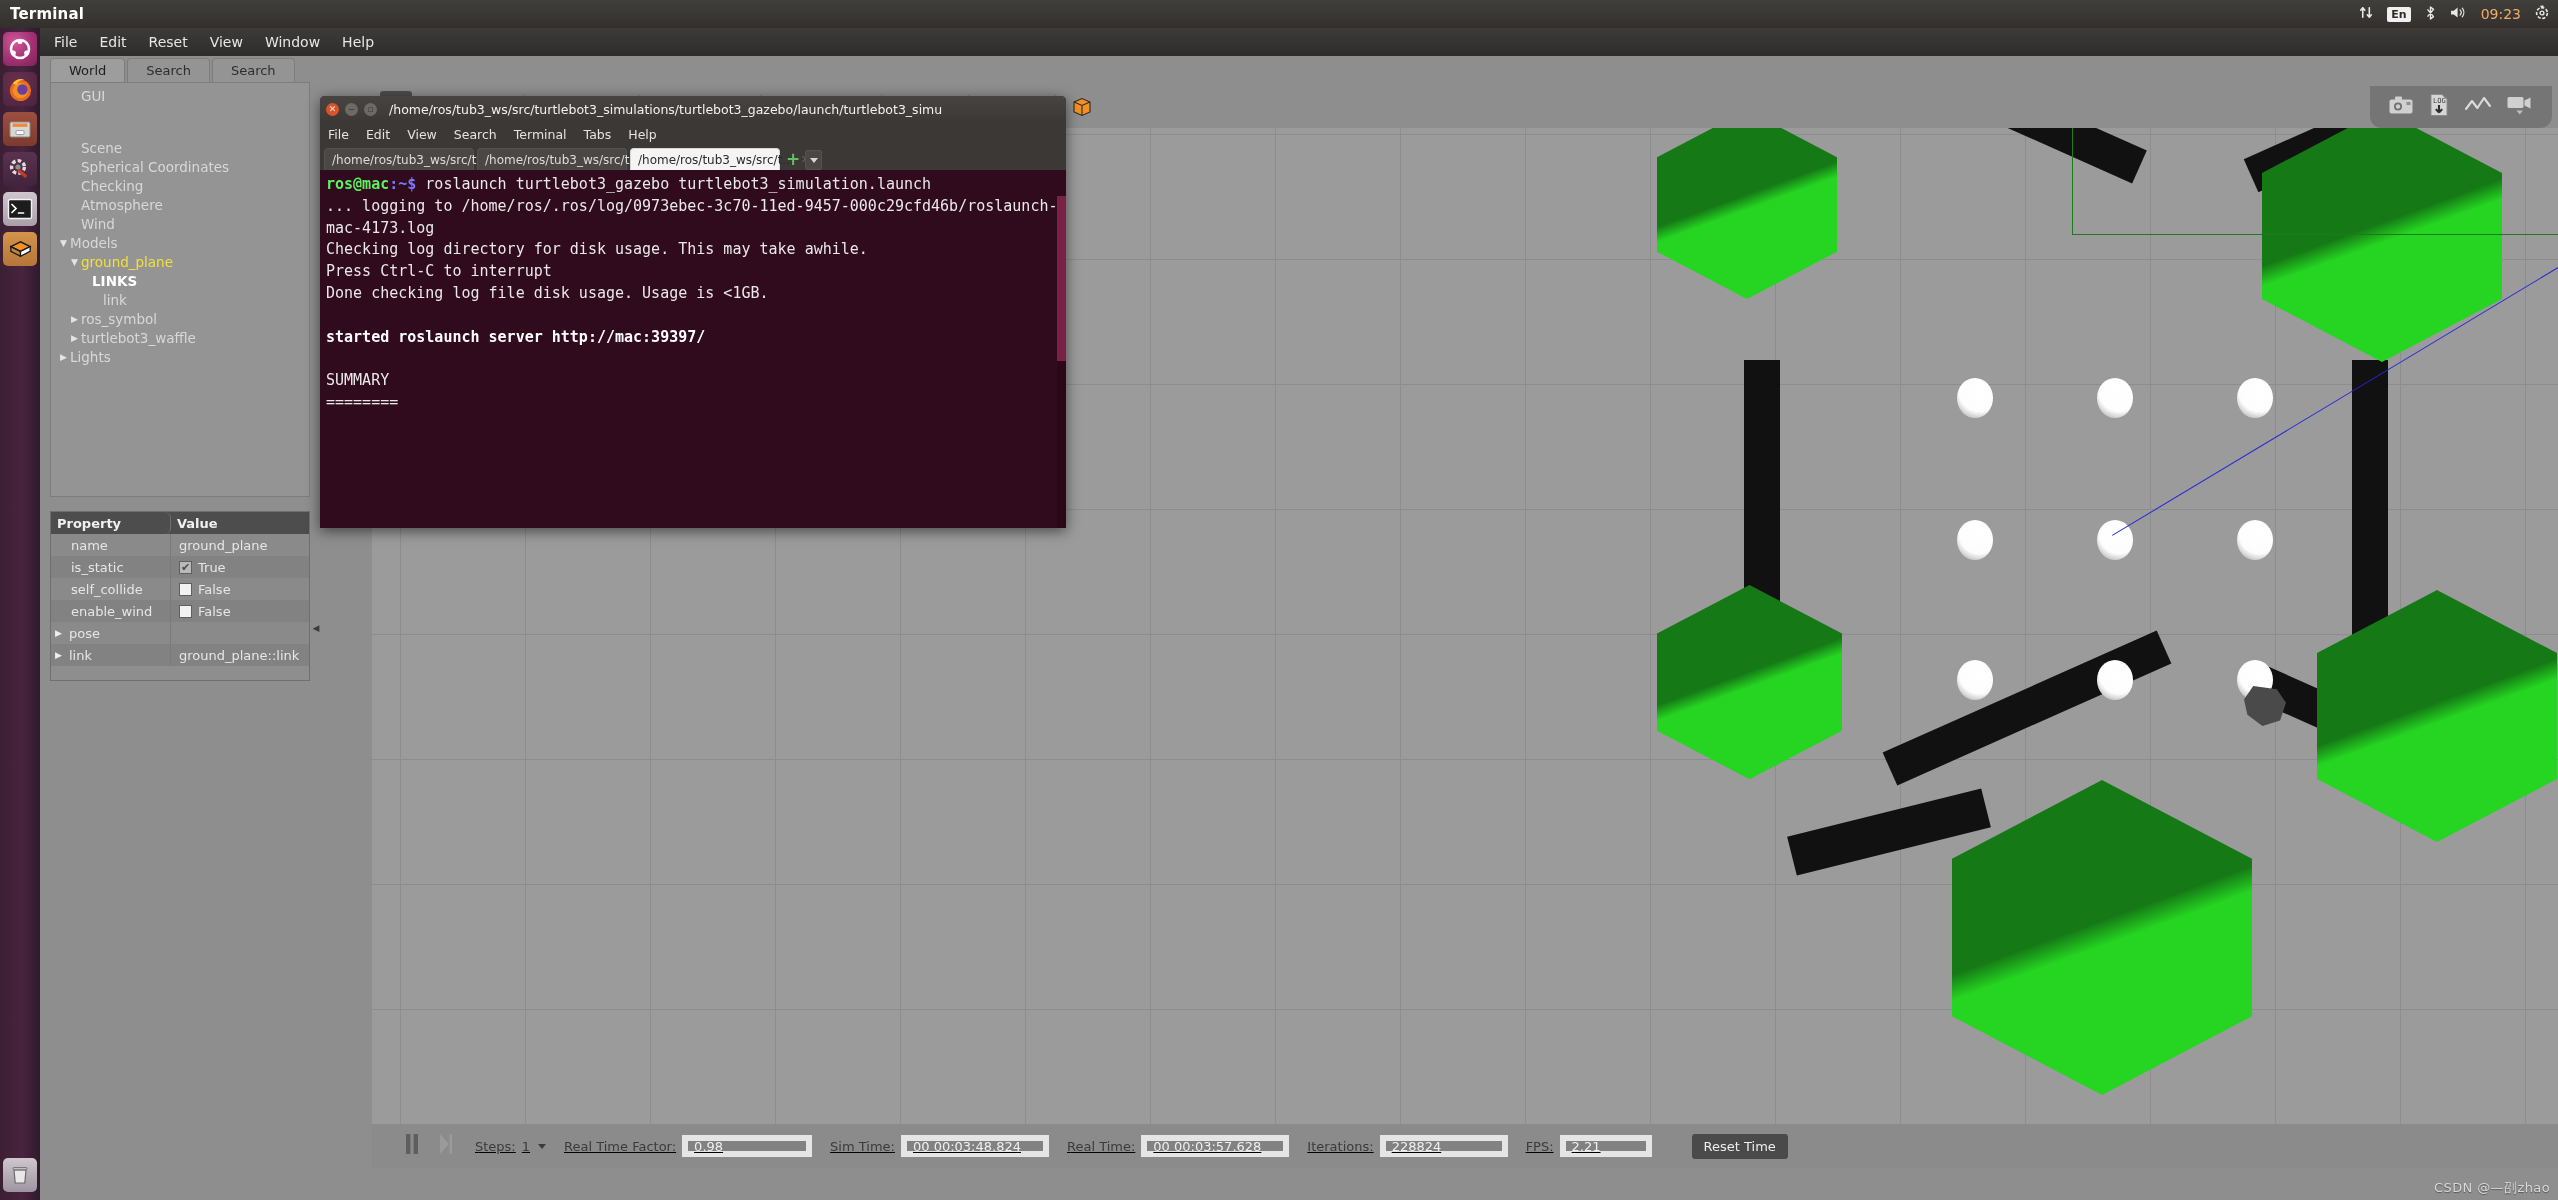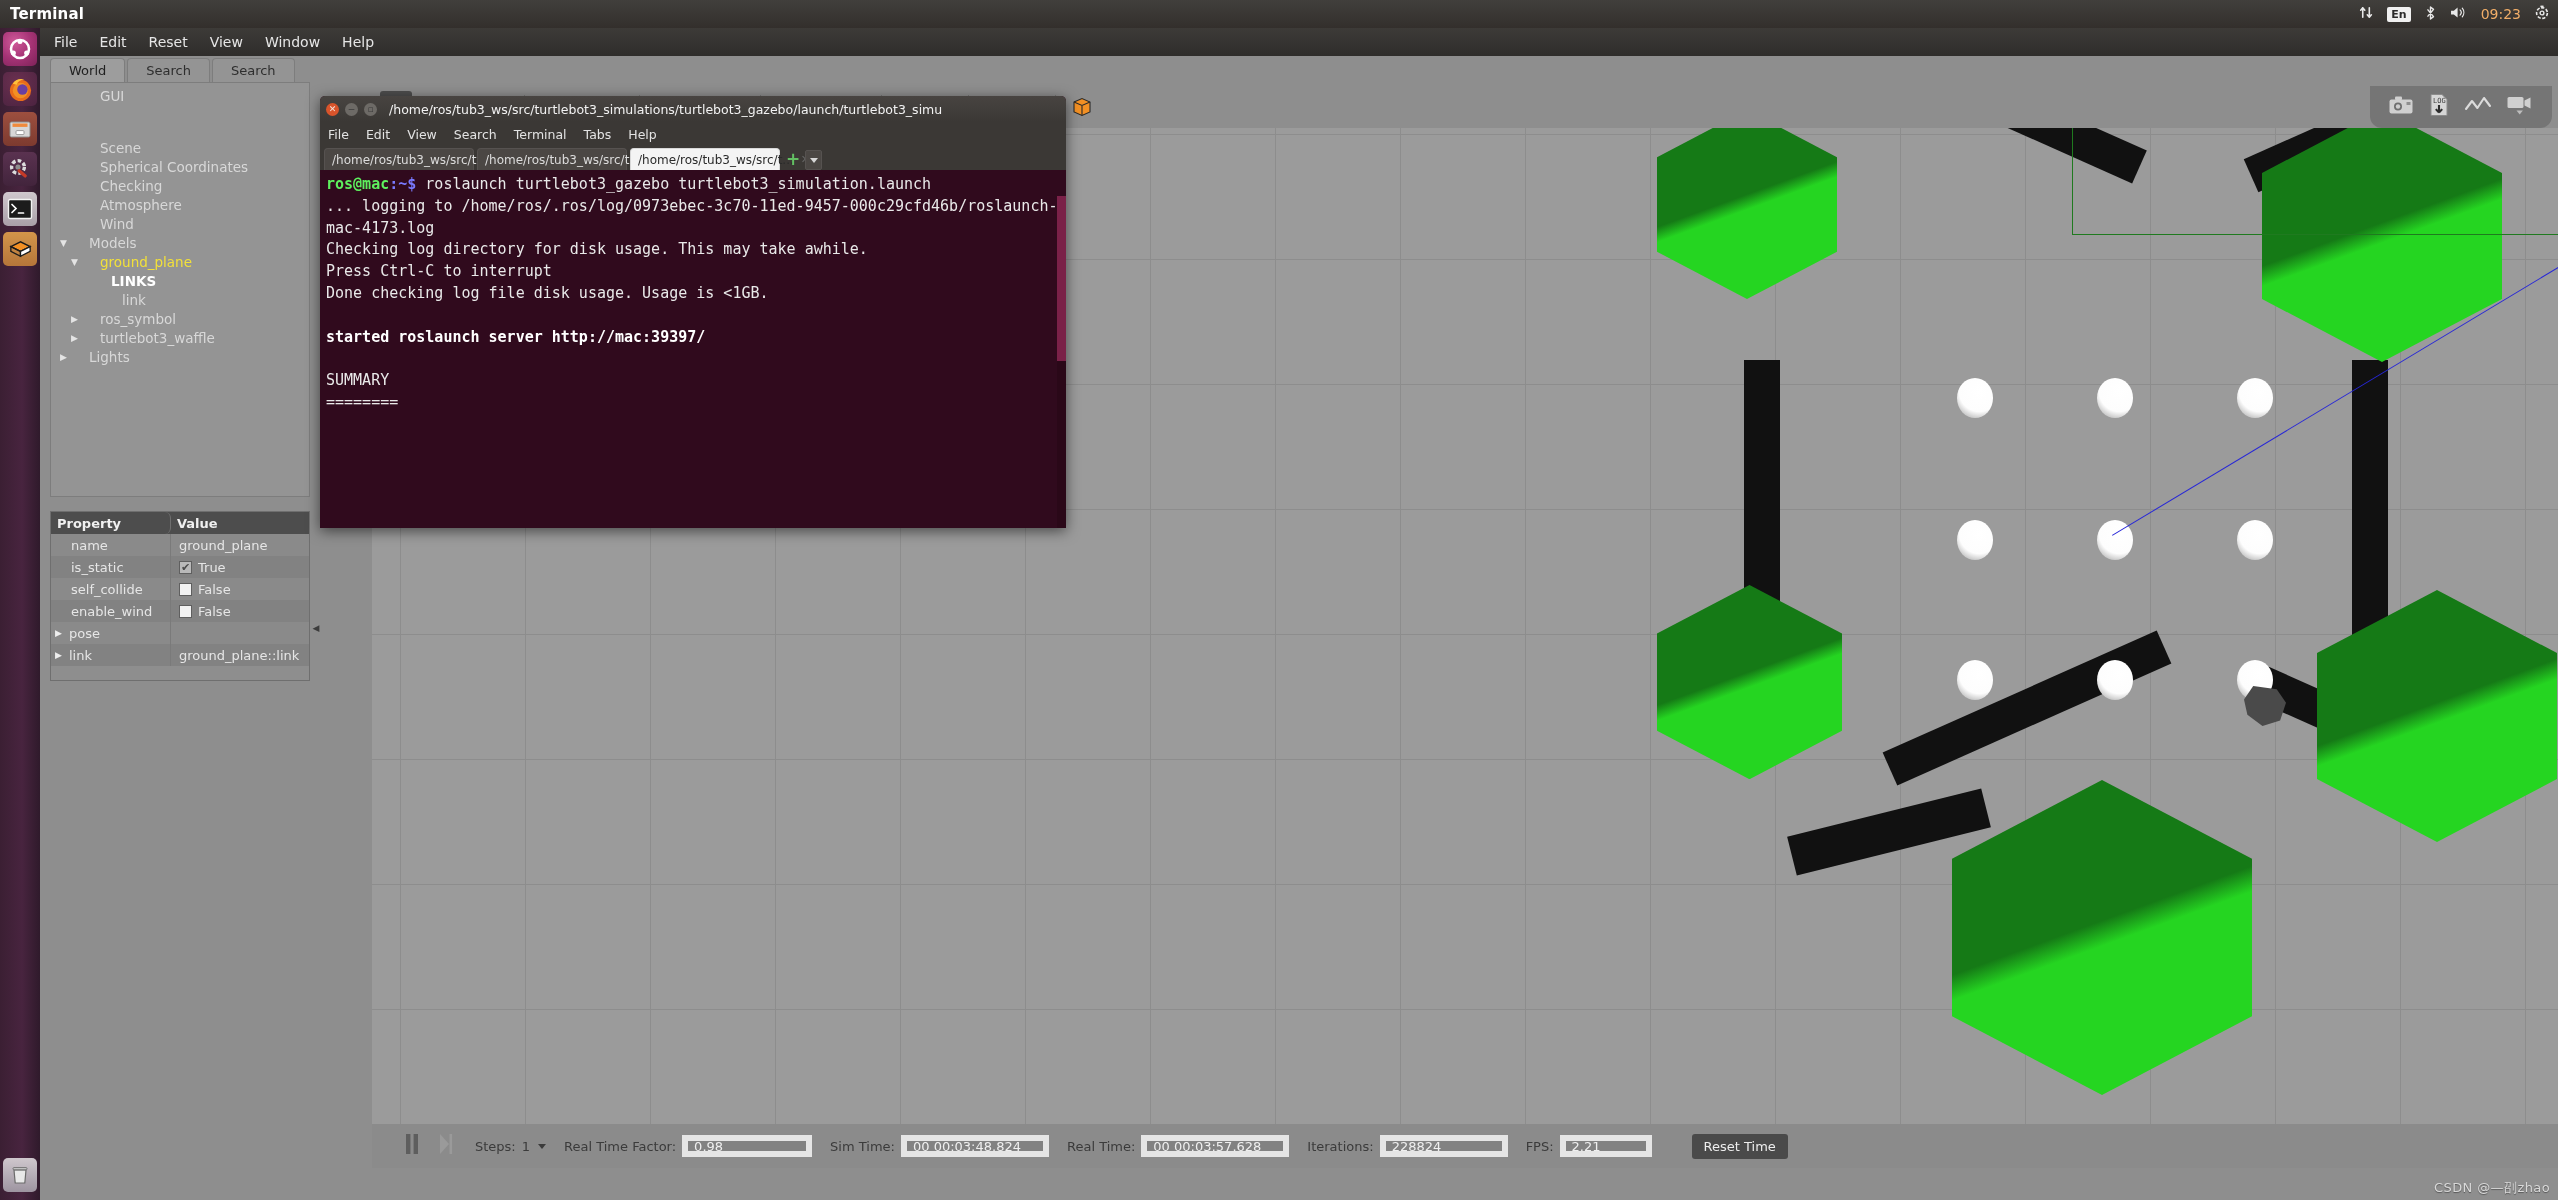--- a/index.html
+++ b/index.html
@@ -91,21 +91,21 @@
     margin-right:2px; border:1px solid #7d7d7d; border-bottom:none;
   }
   .gz-tab.sel { background:#9d9d9d; color:#1f1f1f; }
   #tree-box {
     position:absolute; left:10px; top:26px; width:260px; height:415px;
     background:#949494; border:1px solid #7d7d7d;
     overflow:hidden; padding-top:4px;
   }
   .tnode {
     font-size:13.5px; color:#d8d8d8; line-height:19px; height:19px;
-    display:flex; align-items:center; white-space:nowrap;gap:19px;
+    display:flex; align-items:center; white-space:nowrap;
   }
   .tnode.hl { color:#f2e03a; }
   .tnode .arw {
     display:inline-block; width:13px; text-align:center; font-size:9px;
     color:#e4e4e4;
   }
   .tnode .caption { overflow:hidden; text-overflow:ellipsis; }
   .tnode.bold .caption { font-weight:bold; color:#ffffff; }
 
   
@@ -196,21 +196,21 @@
   #sel-box {
     position:absolute; border:1px solid #1f7a1f;
   }
 
   
   #gz-status {
     position:absolute; left:332px; top:1096px; width:2186px; height:44px;
     background:#8b8b8b; display:flex; align-items:center; padding-left:10px; gap:0;
   }
   #gz-status .ctl { display:flex; align-items:center; gap:18px; margin-right:22px; margin-left:22px;}
-  .sb-item { display:flex; align-items:center; gap:6px; margin-right:18px; }
+  .sb-item { display:flex; align-items:center; gap:6px; margin-right:18px;text-decoration:underline; }
   .sb-label { font-size:13px; color:#3b3b3b; white-space:nowrap; }
   .sb-field {
     background:#828282; border:6px solid #e5e5e5; height:22px; min-width:60px;
     display:flex; align-items:center; padding:0 6px;
     font-size:13px; color:#efefef;
   }
   #reset-time-btn {
     background:#4a4a4a; color:#ededed; font-size:13px;
     padding:5px 12px; border-radius:3px; margin-left:22px;
   }

